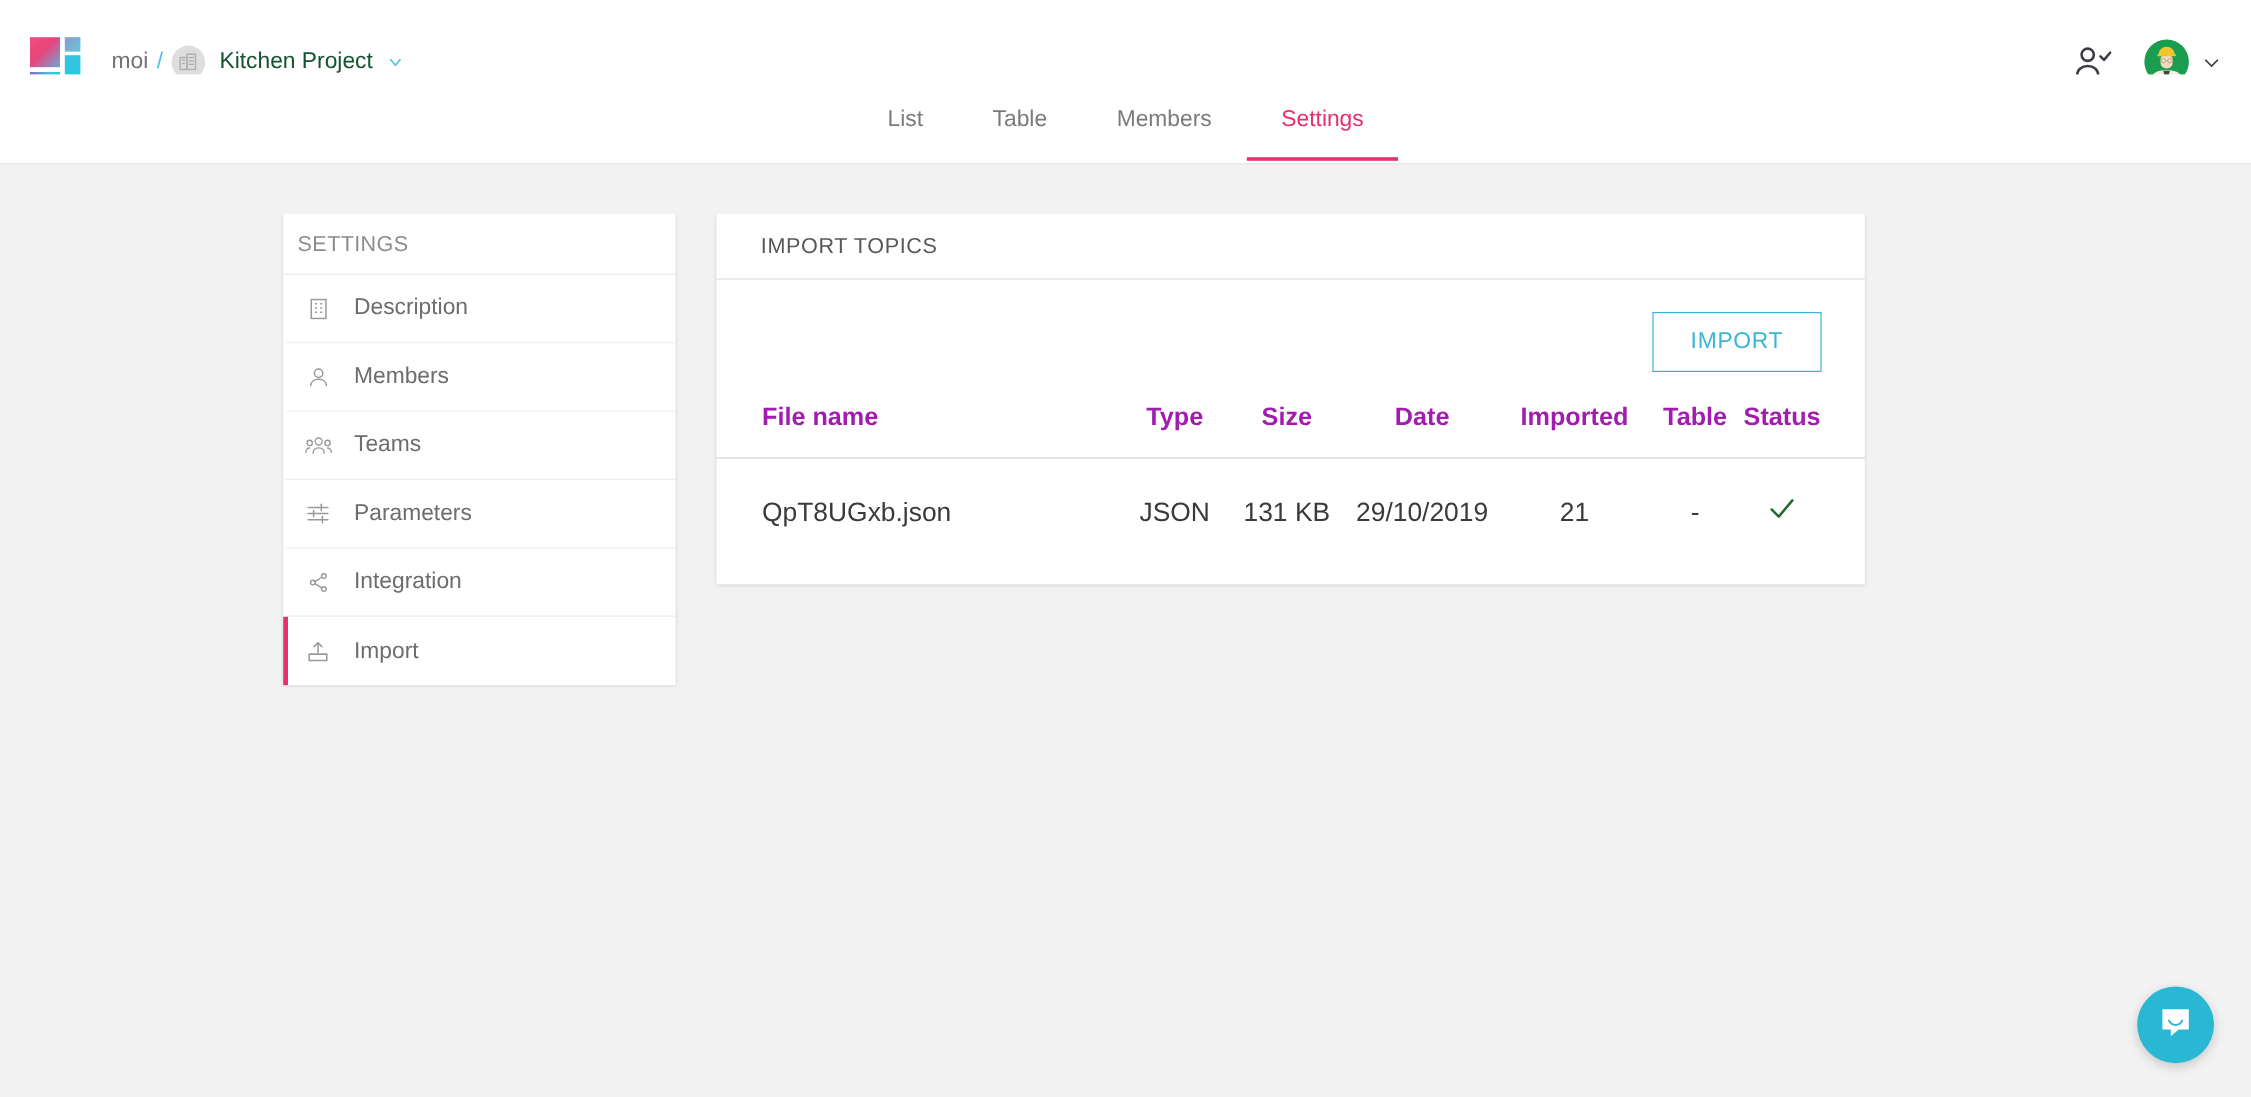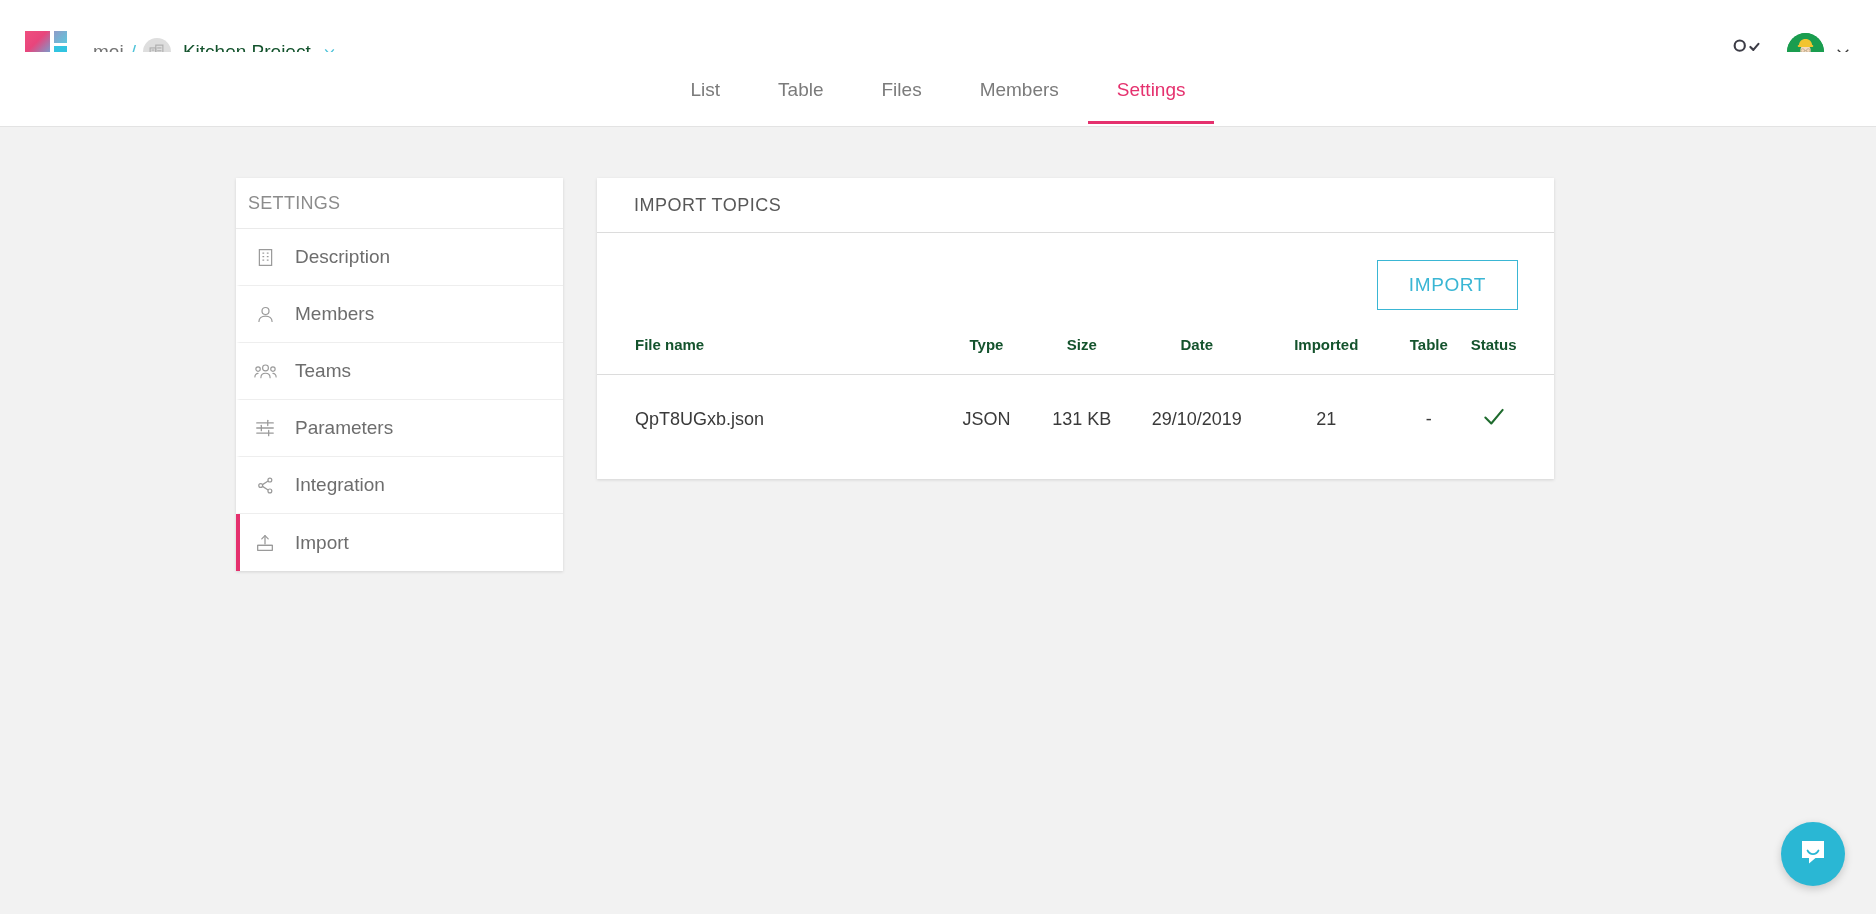--- a/index.html
+++ b/index.html
@@ -50,21 +50,21 @@
   .user-block { display: flex; align-items: center; gap: 10px; cursor: pointer; }
   .user-avatar {
     width: 37px; height: 37px; border-radius: 50%;
     background: #1a9d4f; position: relative; overflow: hidden;
     box-shadow: 0 0 0 2px #ffffff;
   }
   .user-caret { color: #3a3a3a; display: inline-flex; }
 
   
   .tabbar {
-    position: absolute; top: 52px; left: 0;
+    position: absolute; top: 62px; left: 0;
     width: 1876px; height: 75px;
     background: #ffffff;
     border-bottom: 1px solid #e3e3e3;
     display: flex; align-items: flex-start; justify-content: center;
     gap: 0;
   }
   .tab {
     font-size: 19px; color: #7b7b7b; cursor: pointer;
     padding: 28px 29px 22px 29px; line-height: 1;
     border-bottom: 3px solid transparent;
@@ -112,31 +112,31 @@
   .toolbar { display: flex; justify-content: flex-end; padding: 27px 36px 0 0; }
   .import-btn {
     border: 1px solid #3ab6d4; background: #ffffff;
     color: #3ab6d4; font-size: 19px; letter-spacing: .6px;
     padding: 13px 31px; cursor: pointer;
     font-family: "Liberation Sans", sans-serif;
   }
 
   table.files { width: 100%; border-collapse: collapse; margin-top: 26px; }
   table.files th {
-    font-size: 15px; color: #14532d; font-weight: bold;
+    font-size: 21px; color: #a21caf; font-weight: bold;
     text-align: center; padding-bottom: 21px;
     border-bottom: 1px solid #dcdcdc;
   }
   table.files th.left, table.files td.left { text-align: left; }
   table.files th:first-child { padding-left: 38px; }
   table.files td:first-child { padding-left: 38px; }
   table.files th:last-child  { padding-right: 36px; }
   table.files td:last-child  { padding-right: 36px; }
   table.files td {
-    font-size: 18px; color: #3a3a3a; text-align: center;
+    font-size: 22px; color: #3a3a3a; text-align: center;
     padding-top: 29px; padding-bottom: 8px;
   }
   .col-name { width: 330px; }
   .col-type { width: 92px; }
   .col-size { width: 92px; }
   .col-date { width: 130px; }
   .col-imported { width: 120px; }
   .col-errors { width: 78px; }
   .col-status { width: 80px; }
   .check-mark { color: #1f6b2e; display: inline-flex; }
@@ -214,21 +214,20 @@
           <polyline points="5 9 12 16 19 9"></polyline>
         </svg>
       </span>
     </span>
   </div>
 </div>
 
 <div class="tabbar">
   <div class="tab">List</div>
   <div class="tab">Table</div>
-  <div class="tab">Files</div>
   <div class="tab">Members</div>
   <div class="tab active">Settings</div>
 </div>
 
 <div class="content">
 
   <div class="settings-card">
     <div class="settings-head">SETTINGS</div>
 
     <div class="snav-item">

